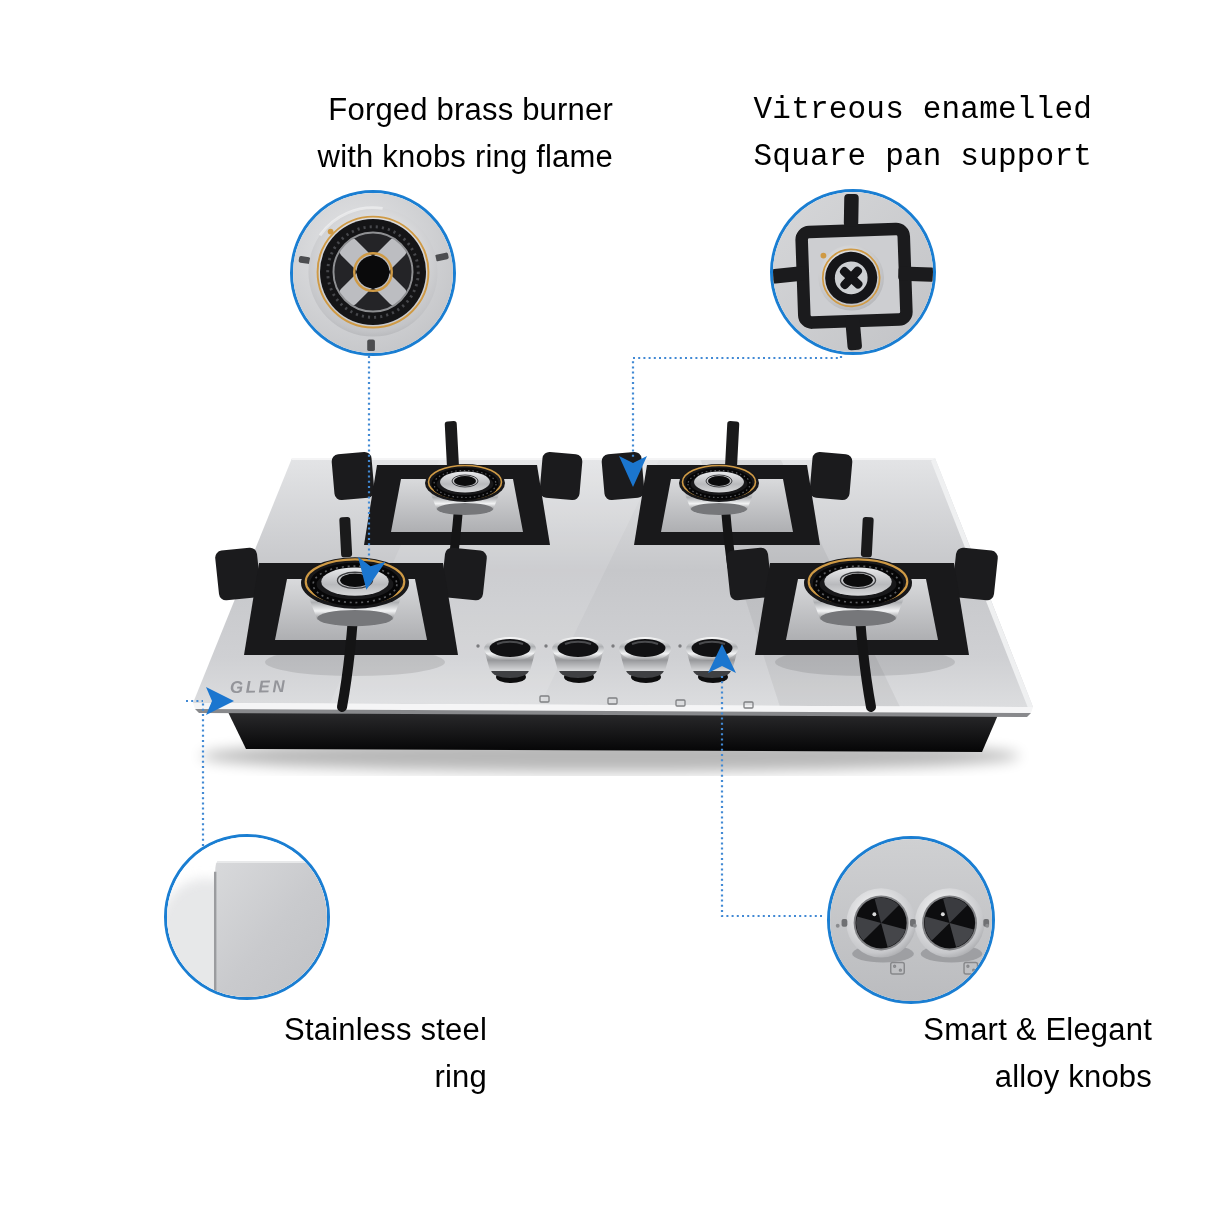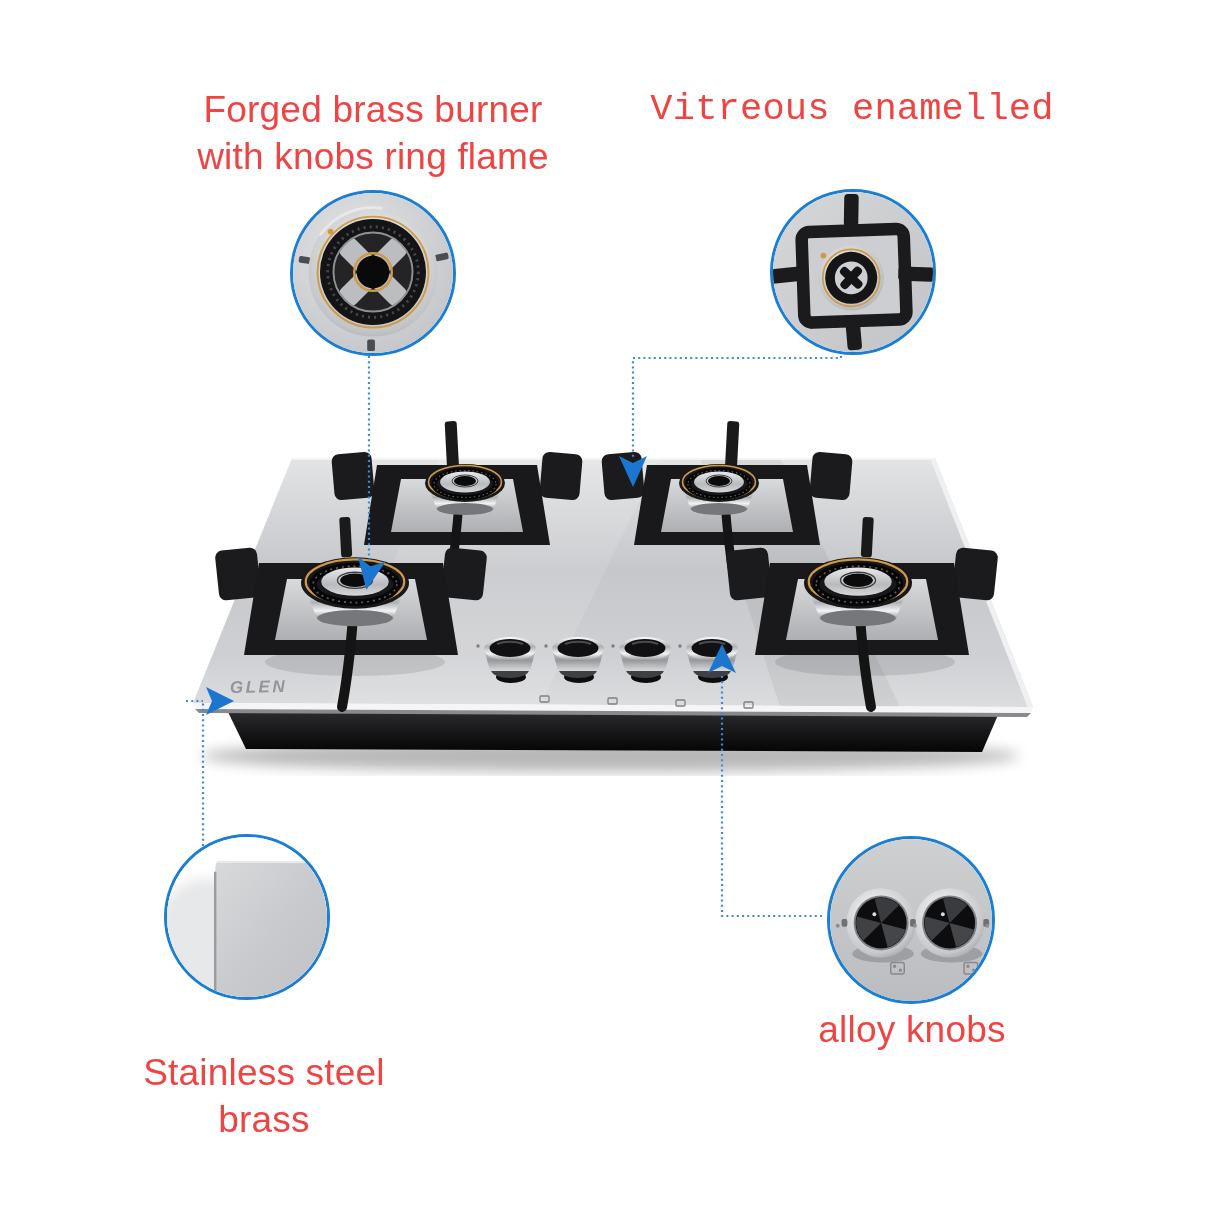--- a/index.html
+++ b/index.html
@@ -1,23 +1,23 @@
 <!DOCTYPE html>
 <html><head>
 <meta charset="utf-8">
 <style>
   html,body{margin:0;padding:0;background:#ffffff;}
   .canvas{position:relative;width:1214px;height:1214px;background:#ffffff;overflow:hidden;
           font-family:"Liberation Sans", sans-serif;}
-  .feature-label{position:absolute;width:480px;text-align:center;color:#ef4444;
-                 font-size:37px;line-height:47px;font-weight:500;letter-spacing:.2px;}
+  .feature-label{position:absolute;width:480px;text-align:right;color:#000000;
+                 font-size:31px;line-height:47px;font-weight:500;letter-spacing:.2px;}
   .feature-label span{display:block;}
   .label-burner{left:133px;top:86px;}
   .label-pansupport{left:612px;top:86px;font-family:Liberation Mono, monospace;}
-  .label-body{left:24px;top:1006px;margin-top:43px;}
+  .label-body{left:7px;top:1006px;}
   .label-knobs{left:672px;top:1006px;}
   .callout-circle{position:absolute;border:3px solid #1a7ed2;border-radius:50%;
                   overflow:hidden;box-sizing:border-box;background:#fff;}
   .circle-burner{left:290px;top:190px;width:166px;height:166px;}
   .circle-pansupport{left:770px;top:189px;width:166px;height:166px;}
   .circle-body{left:164px;top:834px;width:166px;height:166px;}
   .circle-knobs{left:827px;top:836px;width:168px;height:168px;}
   .callout-circle svg{display:block;width:100%;height:100%;}
   .hob-scene{position:absolute;left:140px;top:400px;width:960px;height:400px;}
   .connector-layer{position:absolute;left:0;top:0;width:1214px;height:1214px;pointer-events:none;}
@@ -26,26 +26,28 @@
 <body>
 
 <div class="canvas">
 
   <div class="feature-label label-burner">
     <span>Forged brass burner</span>
     <span>with knobs ring flame</span>
   </div>
   <div class="feature-label label-pansupport">
     <span>Vitreous enamelled</span>
+    <span>Square pan support</span>
   </div>
   <div class="feature-label label-body">
     <span>Stainless steel</span>
-    <span>brass</span>
+    <span>ring</span>
   </div>
   <div class="feature-label label-knobs">
+    <span>Smart &amp; Elegant</span>
     <span>alloy knobs</span>
   </div>
 
   <svg class="hob-scene" viewBox="0 0 960 400">
     <defs>
       <linearGradient id="topSteel" x1="0" y1="0" x2="0" y2="1">
         <stop offset="0" stop-color="#e3e4e6"></stop>
           <stop offset="0.45" stop-color="#c6c7ca"></stop>
         <stop offset="0.8" stop-color="#cfd0d3"></stop>
           <stop offset="1" stop-color="#dcdDdf"></stop>

